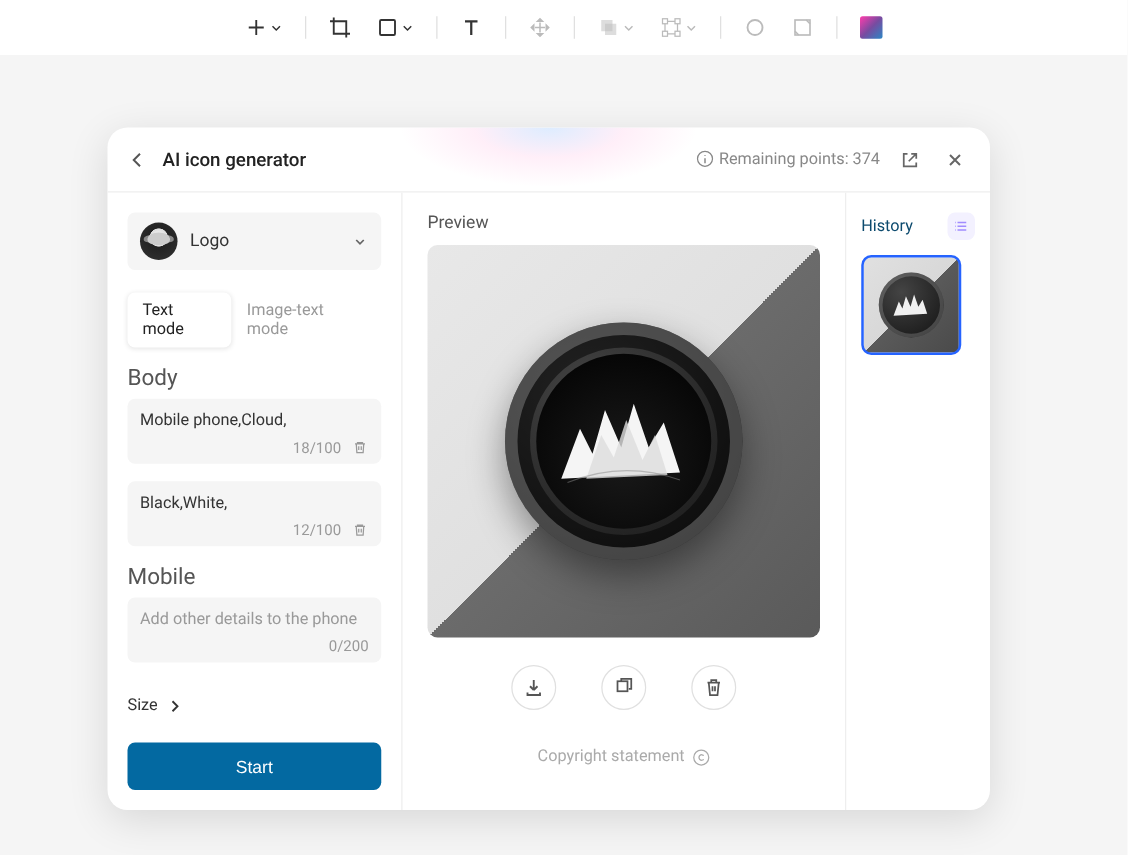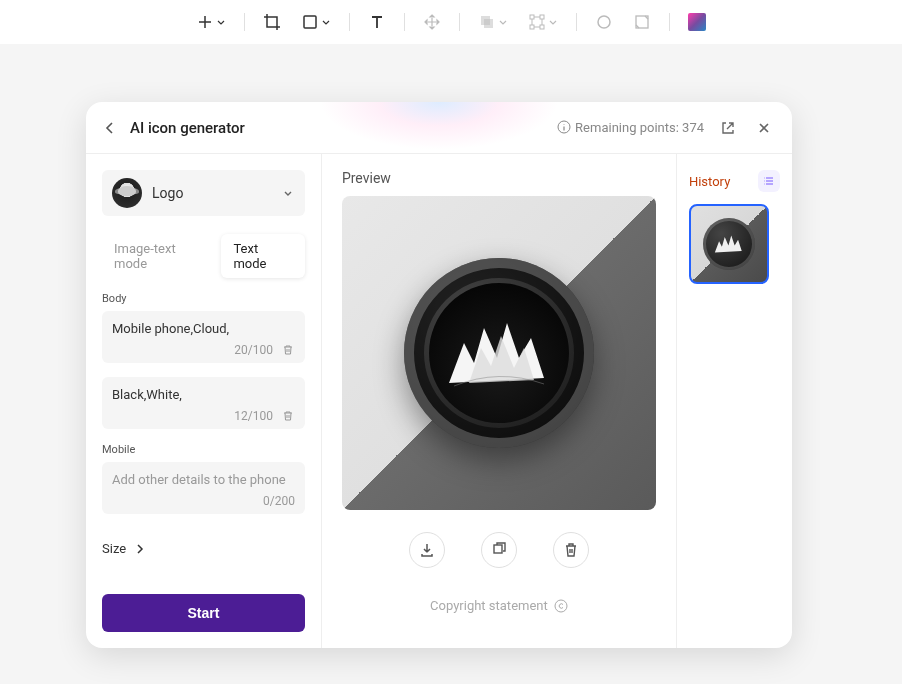--- a/index.html
+++ b/index.html
@@ -30,47 +30,47 @@
 .type-select { background: #f5f5f5; border-radius: 6px; padding: 8px 10px; display: flex; align-items: center; gap: 10px; cursor: pointer; }
 .type-avatar { width: 30px; height: 30px; border-radius: 50%; background: radial-gradient(circle at 50% 40%, #fff 0%, #ddd 30%, #222 32%, #333 100%); display: flex; align-items: center; justify-content: center; overflow: hidden; position: relative; }
 .type-avatar::after { content: ""; position: absolute; width: 18px; height: 10px; top: 8px; background: #ccc; border-radius: 50% 50% 40% 40%; box-shadow: -5px 0 0 -2px #888, 5px 0 0 -2px #888; }
 .type-label { flex: 1; font-size: 14px; color: #333; }
 
 .mode-tabs { display: flex; margin-top: 18px; gap: 0; }
 .mode-tab { padding: 7px 12px; font-size: 13px; color: #999; cursor: pointer; border-radius: 6px; }
 .mode-tab.active { background: white; color: #222; box-shadow: 0 1px 4px rgba(0,0,0,0.1); }
 
 .field-group { margin-top: 14px; }
-.field-label { font-size: 11px; color: #555; margin-bottom: 6px; }
+.field-label { font-size: 18px; color: #555; margin-bottom: 6px; }
 .field-box { background: #f5f5f5; border-radius: 6px; padding: 10px 10px 6px 10px; }
 .field-text { font-size: 13px; color: #333; min-height: 18px; }
 .field-placeholder { color: #999; }
 .field-footer { display: flex; justify-content: flex-end; align-items: center; gap: 8px; margin-top: 4px; }
 .char-count { font-size: 12px; color: #999; }
 .trash-mini { cursor: pointer; color: #999; display: flex; }
 
 .size-row { display: flex; align-items: center; gap: 8px; margin-top: 27px; cursor: pointer; font-size: 13px; color: #333; }
 
-.start-btn { margin-top: auto; background: #4c1d95; color: white; border: none; border-radius: 6px; padding: 11px; font-size: 14px; font-weight: 700; cursor: pointer; }
+.start-btn { margin-top: auto; background: #0369a1; color: white; border: none; border-radius: 6px; padding: 11px; font-size: 14px; font-weight: 400; cursor: pointer; }
 
 .center-panel { flex: 1; padding: 16px 20px; display: flex; flex-direction: column; align-items: center; border-right: 1px solid #eee; }
 .preview-label { align-self: flex-start; font-size: 14px; color: #555; margin-bottom: 10px; }
 .preview-box { width: 314px; height: 314px; border-radius: 8px; background: linear-gradient(135deg, #e8e8e8 0%, #e0e0e0 50%, #6b6b6b 50%, #5a5a5a 100%); display: flex; align-items: center; justify-content: center; position: relative; overflow: hidden; }
 .preview-circle { width: 190px; height: 190px; border-radius: 50%; background: radial-gradient(circle at 35% 30%, #444, #111); box-shadow: 0 12px 30px rgba(0,0,0,0.4), inset 0 0 0 10px rgba(200,200,200,0.3), inset 0 0 0 20px rgba(0,0,0,0.5); display: flex; align-items: center; justify-content: center; position: relative; }
 .preview-inner { width: 140px; height: 140px; border-radius: 50%; background: radial-gradient(circle at 50% 60%, #1a1a1a, #000); display: flex; align-items: center; justify-content: center; overflow: hidden; }
 .mountain-svg { width: 120px; height: 90px; }
 
 .action-row { display: flex; gap: 36px; margin-top: 22px; }
 .action-btn { width: 36px; height: 36px; border: 1px solid #e0e0e0; border-radius: 50%; background: white; display: flex; align-items: center; justify-content: center; cursor: pointer; color: #555; }
 
 .copyright { margin-top: 30px; font-size: 13px; color: #aaa; display: flex; align-items: center; gap: 6px; }
 
 .right-panel { width: 116px; padding: 16px 12px; }
 .history-header { display: flex; align-items: center; justify-content: space-between; margin-bottom: 12px; }
-.history-label { font-size: 13px; color: #c2410c; }
+.history-label { font-size: 13px; color: #0c4a6e; }
 .history-toggle { width: 22px; height: 22px; border-radius: 6px; background: #f3f1ff; display: flex; align-items: center; justify-content: center; cursor: pointer; color: #a18cff; }
 .history-thumb { width: 80px; height: 80px; border: 2px solid #2563ff; border-radius: 8px; background: linear-gradient(135deg, #e0e0e0 0%, #d8d8d8 50%, #5a5a5a 50%, #4a4a4a 100%); display: flex; align-items: center; justify-content: center; cursor: pointer; }
 .thumb-circle { width: 52px; height: 52px; border-radius: 50%; background: radial-gradient(circle at 35% 30%, #444, #111); box-shadow: inset 0 0 0 3px rgba(200,200,200,0.25); display: flex; align-items: center; justify-content: center; }
 </style>
 </head>
 <body>
 
 <div class="toolbar">
   <div class="toolbar-item">
     <svg width="18" height="18" viewBox="0 0 18 18">
@@ -180,30 +180,30 @@
       <div class="left-panel">
         <div class="type-select">
           <div class="type-avatar"></div>
           <span class="type-label">Logo</span>
           <svg width="14" height="14" viewBox="0 0 14 14">
               <path d="M4 6l3 3 3-3" stroke="#666" stroke-width="1.4" fill="none"></path>
             </svg>
         </div>
 
         <div class="mode-tabs">
+          <div class="mode-tab active">Text mode</div>
           <div class="mode-tab">Image-text mode</div>
-          <div class="mode-tab active">Text mode</div>
         </div>
 
         <div class="field-group">
           <div class="field-label">Body</div>
           <div class="field-box">
             <div class="field-text">Mobile phone,Cloud,</div>
             <div class="field-footer">
-              <span class="char-count">20/100</span>
+              <span class="char-count">18/100</span>
               <span class="trash-mini">
                 <svg width="14" height="14" viewBox="0 0 14 14">
                     <path d="M3 4h8M5 4V3h4v1M4 4l.5 7h5L10 4M6 6v3M8 6v3" stroke="currentColor" fill="none"></path>
                   </svg>
               </span>
             </div>
           </div>
         </div>
 
         <div class="field-group">

